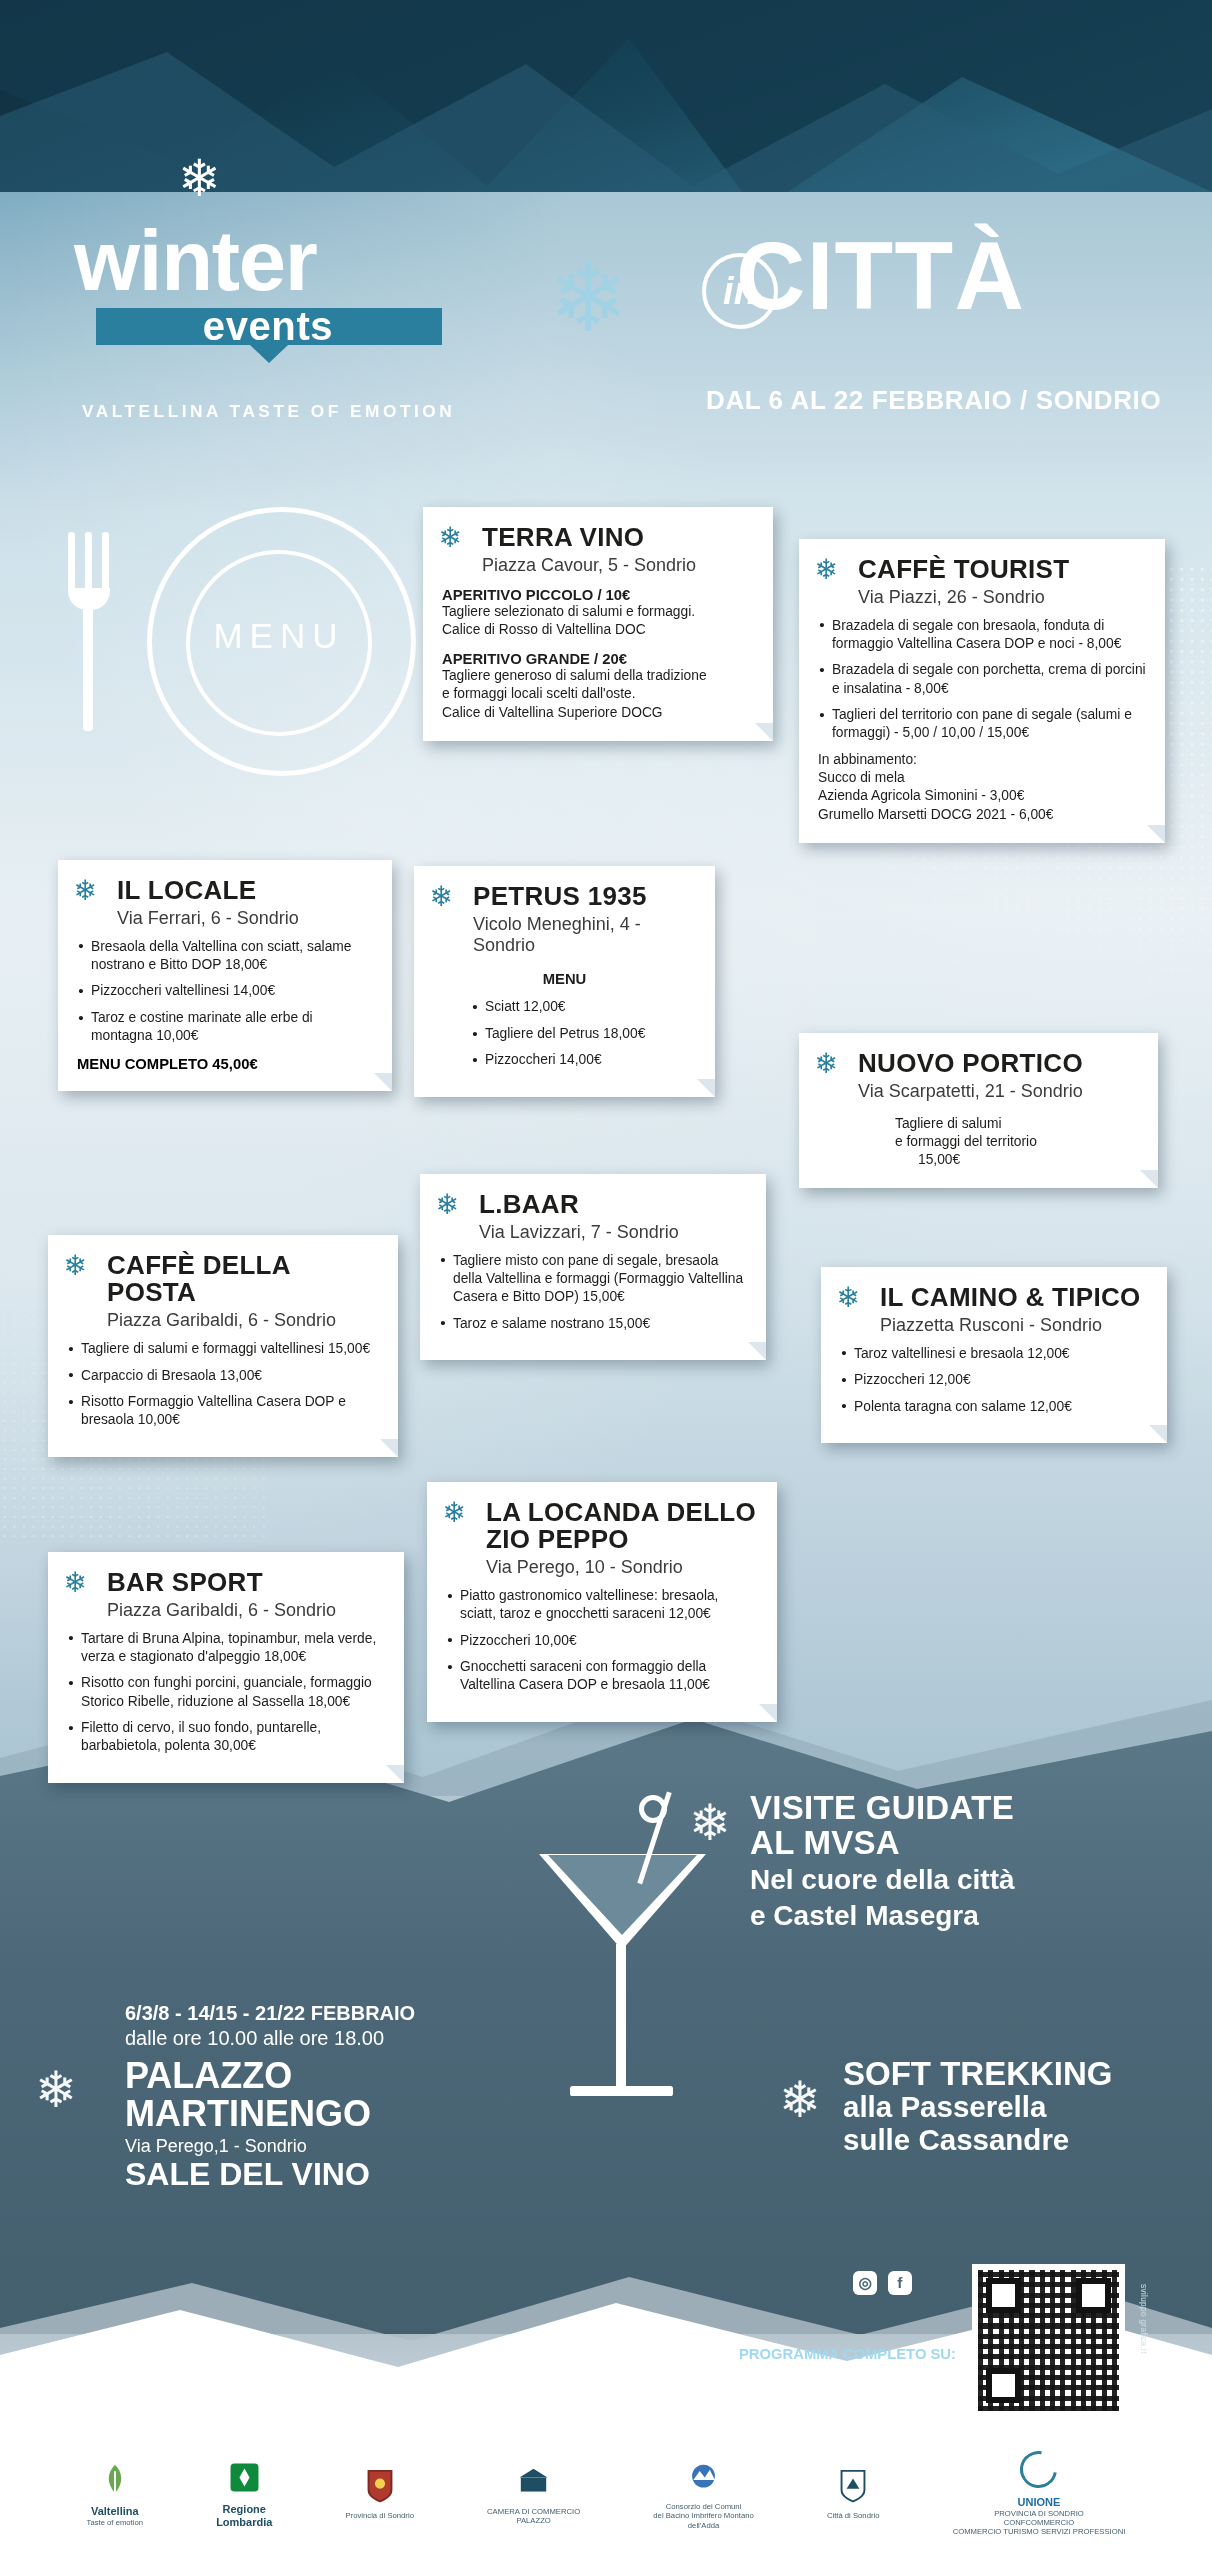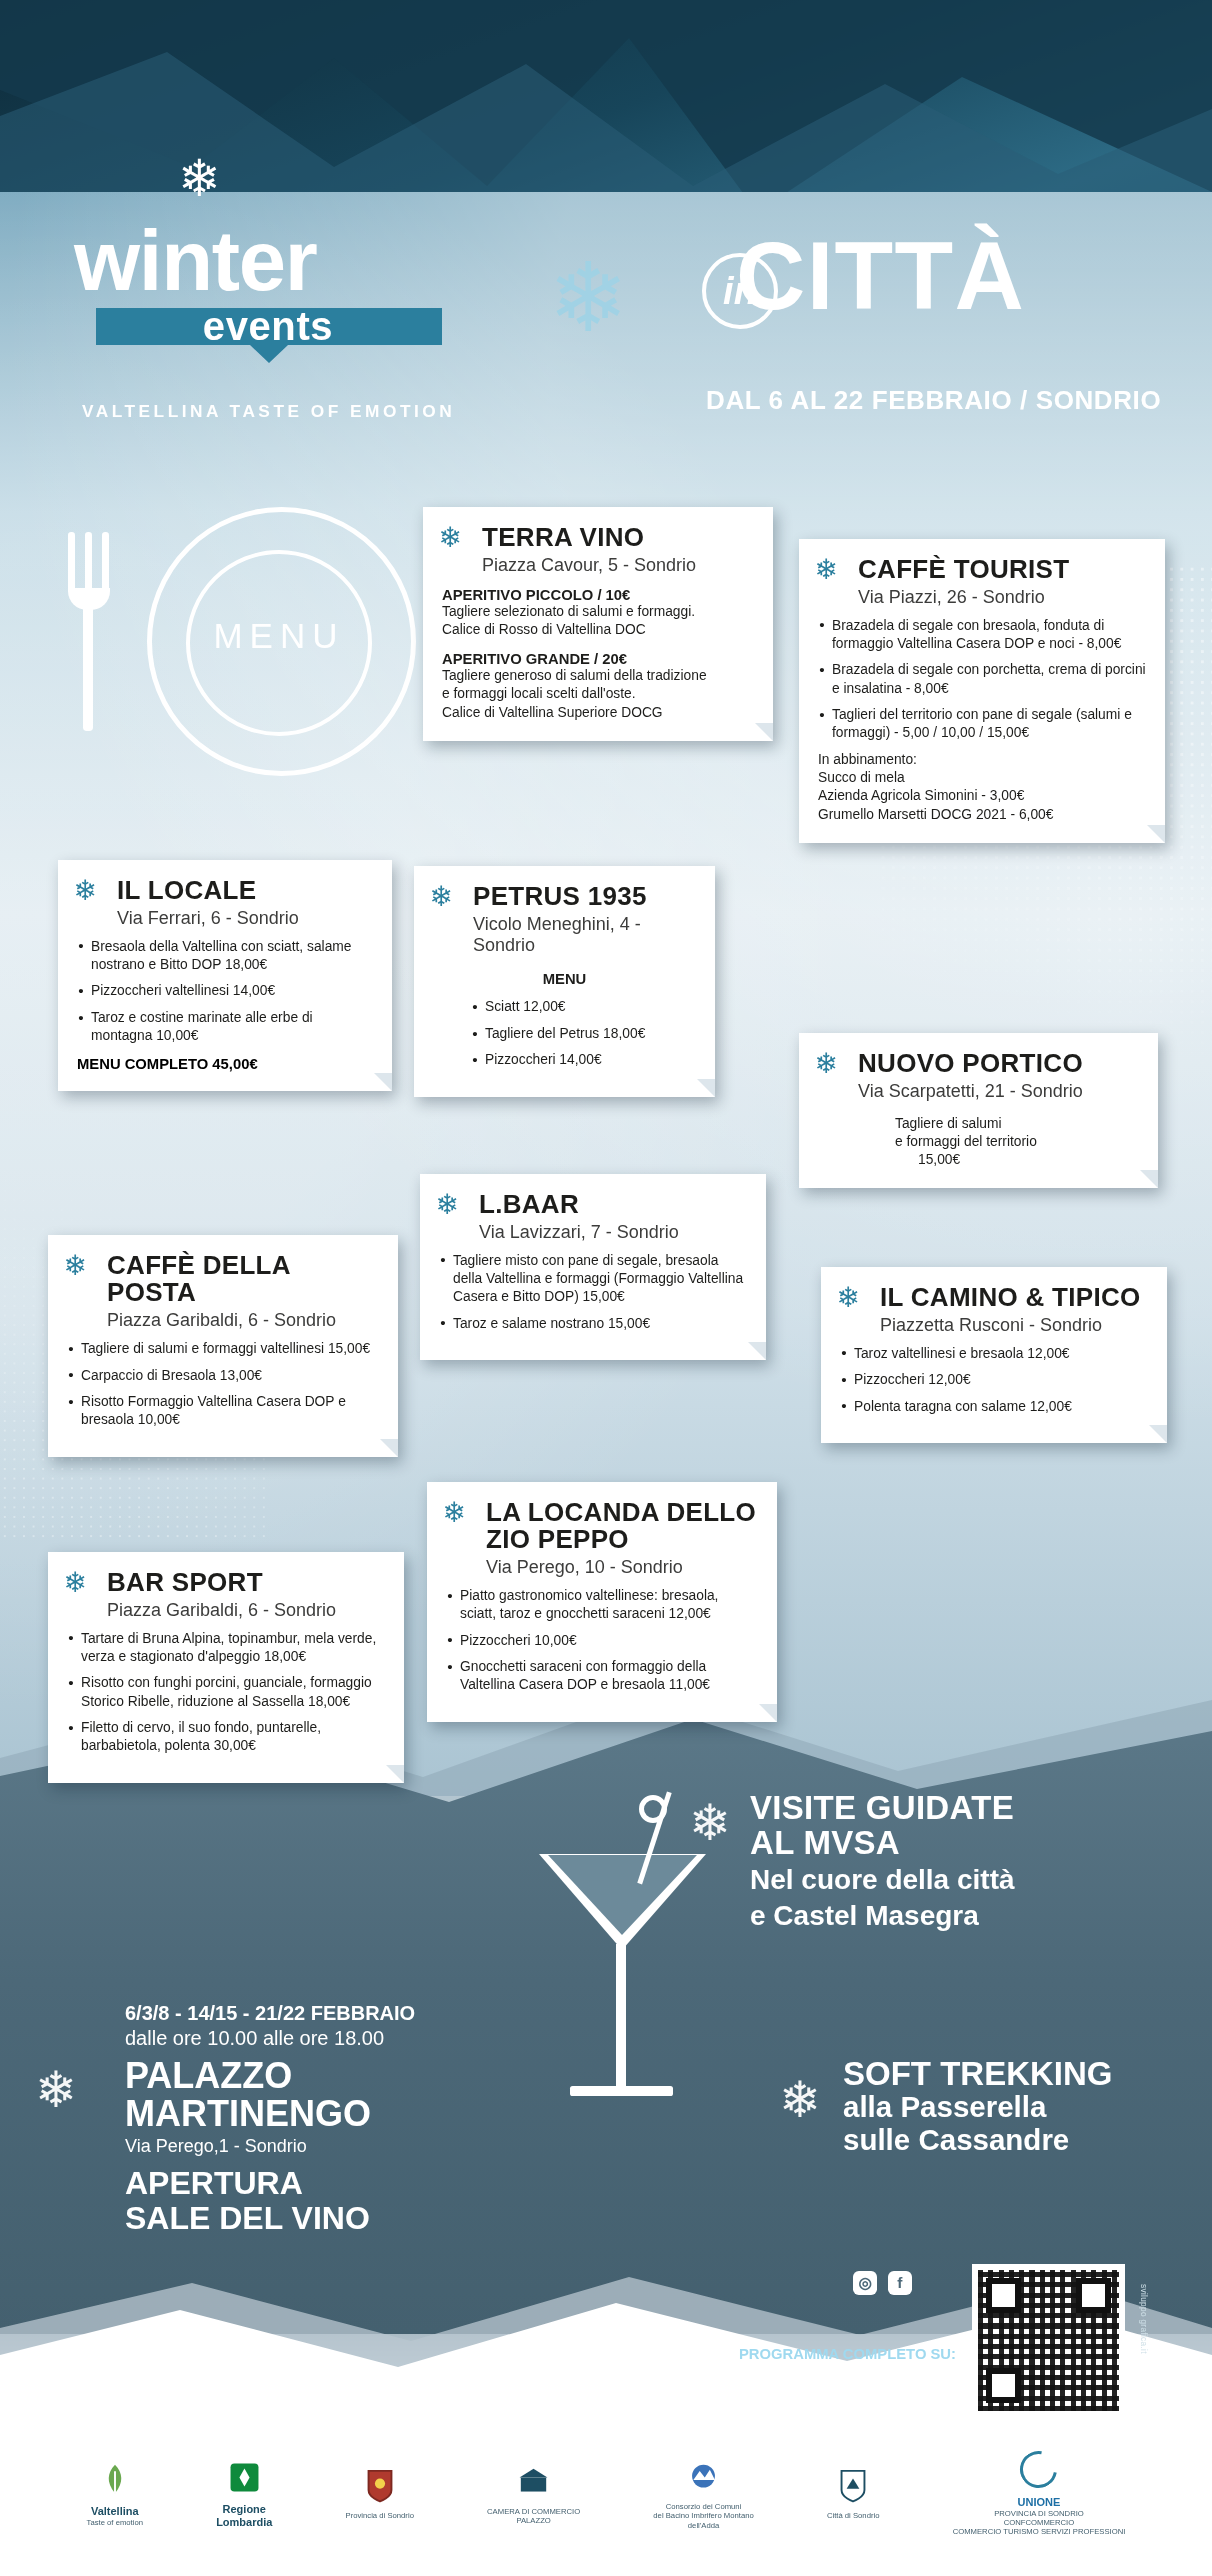--- a/index.html
+++ b/index.html
@@ -452,21 +452,20 @@
     <div class="vg-sub">e Castel Masegra</div>
   </div>
 
   <div class="info-block" style="left:125px; top:2001px; width:398px;">
     <span class="info-flake flake" style="left:-90px; top:64px;">❄</span>
     <div class="pm-dates">6/3/8 - 14/15 - 21/22 FEBBRAIO</div>
     <div class="pm-dates" style="font-weight:400;">dalle ore 10.00 alle ore 18.00</div>
     <div class="pm-title">PALAZZO</div>
     <div class="pm-title" style="margin-top:0">MARTINENGO</div>
     <div class="pm-addr">Via Perego,1 - Sondrio</div>
-    <div class="pm-sub">APERTURA</div>
     <div class="pm-sub" style="margin-top:0">SALE DEL VINO</div>
   </div>
 
   <div class="info-block" style="left:843px; top:2056px; width:346px;">
     <span class="info-flake flake" style="left:-64px; top:19px;">❄</span>
     <div class="st-title">SOFT TREKKING</div>
     <div class="st-sub">alla Passerella</div>
     <div class="st-sub">sulle Cassandre</div>
   </div>
 

